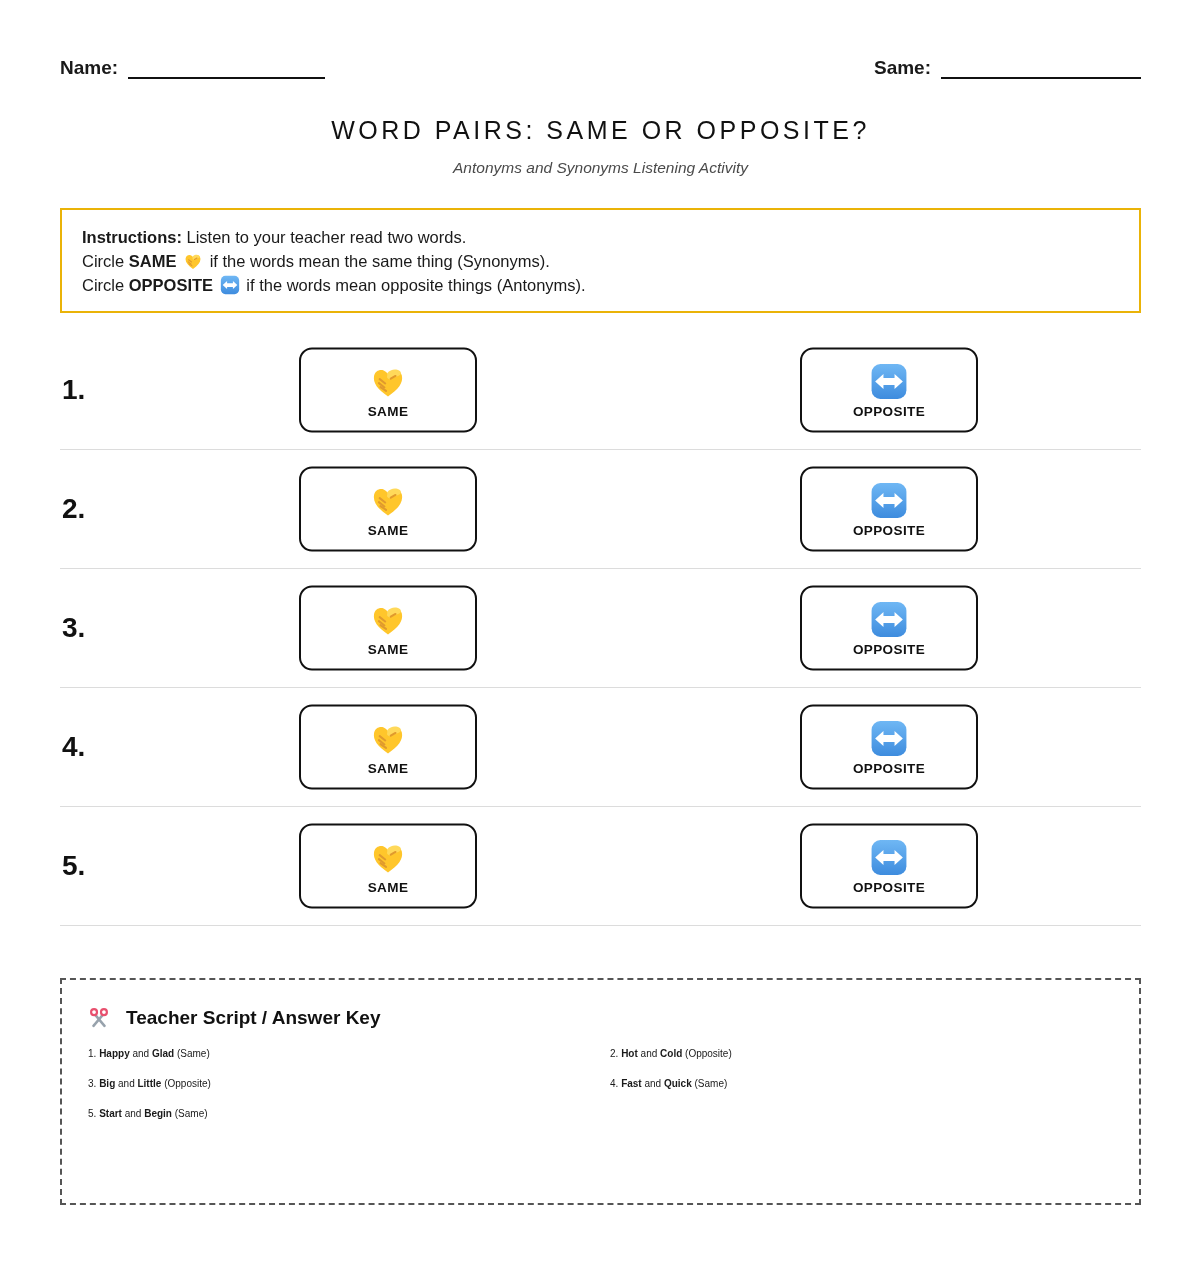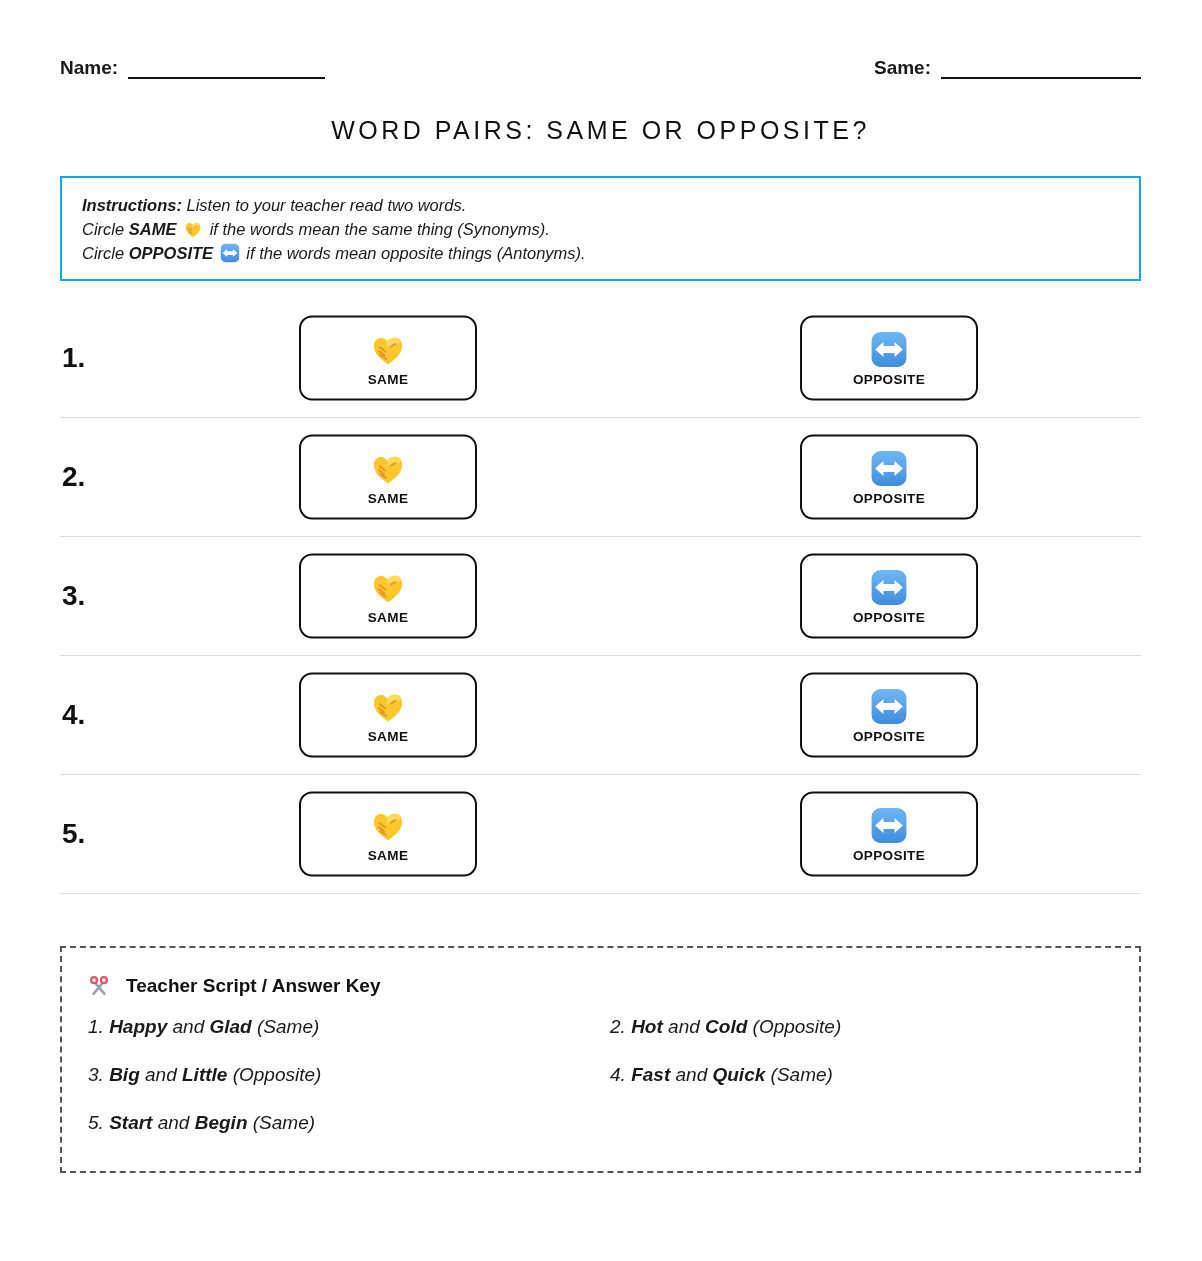--- a/index.html
+++ b/index.html
@@ -27,23 +27,23 @@
     color: #111;
   }
   .subtitle {
     margin-top: 14px; text-align: center;
     font-style: italic; font-size: 15.5px; color: #4a4a4a;
   }
 
   
   .instructions-box {
     margin-top: 31px;
-    border: 2px solid #0ea5e9;
+    border: 2px solid #eab308;
     padding: 15px 24px 14px 20px;
-    font-size: 16.5px; line-height: 24px; font-style: italic;
+    font-size: 16.5px; line-height: 24px;
   }
   .instructions-box .line { display: block; }
   .inline-icon { display: inline-block; width: 20px; height: 20px; vertical-align: -4px; margin: 0 2px; }
 
   
   .rows { margin-top: 18px; }
   .word-row { position: relative; height: 119px; border-bottom: 1px solid #dcdcdc; }
   .row-number {
     position: absolute; left: 2px; top: 50%; transform: translateY(-50%);
     font-size: 28px; font-weight: bold; color: #111;
@@ -65,23 +65,22 @@
     margin-top: 52px;
     border: 2px dashed #555;
     padding: 27px 26px 22px 26px;
     height: 227px;
   }
   .teacher-heading { display: flex; align-items: center; gap: 16px; font-size: 19px; font-weight: bold; color: #111; }
   .scissors-icon-box { width: 22px; height: 22px; }
   .script-line { margin-top: 17px; font-size: 15.5px; color: #1a1a1a; }
   .answer-grid {
     margin-top: 19px;
-    display: grid; grid-template-columns: 522px 1fr; row-gap: 26px;
-    font-size: 19px;
-    font-style: italic;
+    display: grid; grid-template-columns: 522px 1fr; row-gap: 19px;
+    font-size: 10px;
   }
   .answer-item b { font-weight: bold; }
 
   svg { display: block; }
 </style>
 </head>
 <body>
 
 <svg width="0" height="0" style="position:absolute">
   <defs>
@@ -123,20 +122,21 @@
       <span class="field-label">Name:</span>
       <span class="write-line name-line"></span>
     </div>
     <div class="field">
       <span class="field-label">Same:</span>
       <span class="write-line date-line"></span>
     </div>
   </div>
 
   <div class="title">WORD PAIRS: SAME OR OPPOSITE?</div>
+  <div class="subtitle">Antonyms and Synonyms Listening Activity</div>
 
   <div class="instructions-box">
     <span class="line"><b>Instructions:</b> <span>Listen to your teacher read two words.</span></span>
     <span class="line"><span>Circle</span> <b>SAME</b> <svg class="inline-icon">
           <use href="#handshake"></use>
         </svg> <span>if the words mean the same thing (Synonyms).</span></span>
     <span class="line"><span>Circle</span> <b>OPPOSITE</b> <svg class="inline-icon">
           <use href="#lrarrow"></use>
         </svg> <span>if the words mean opposite things (Antonyms).</span></span>
   </div>

